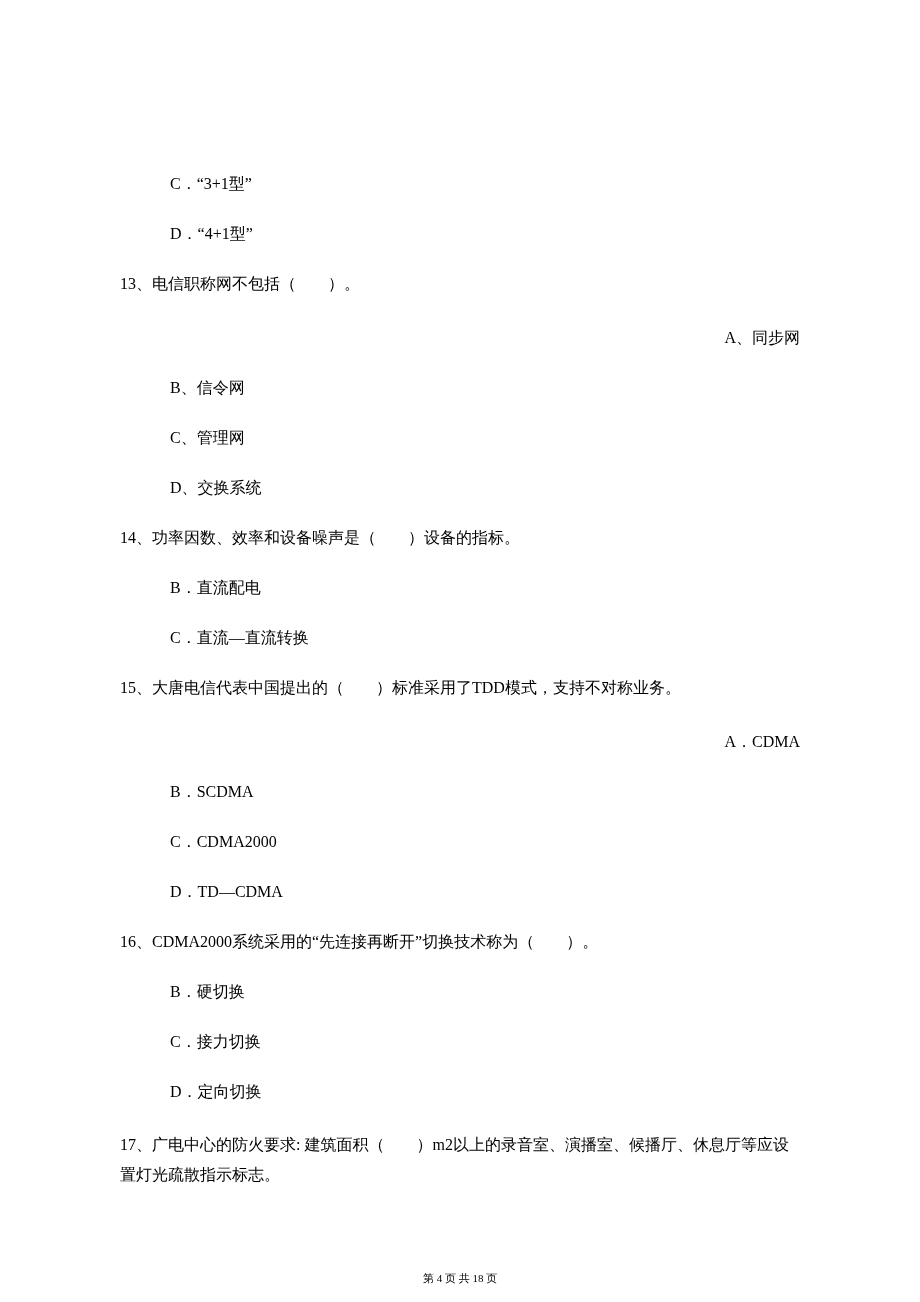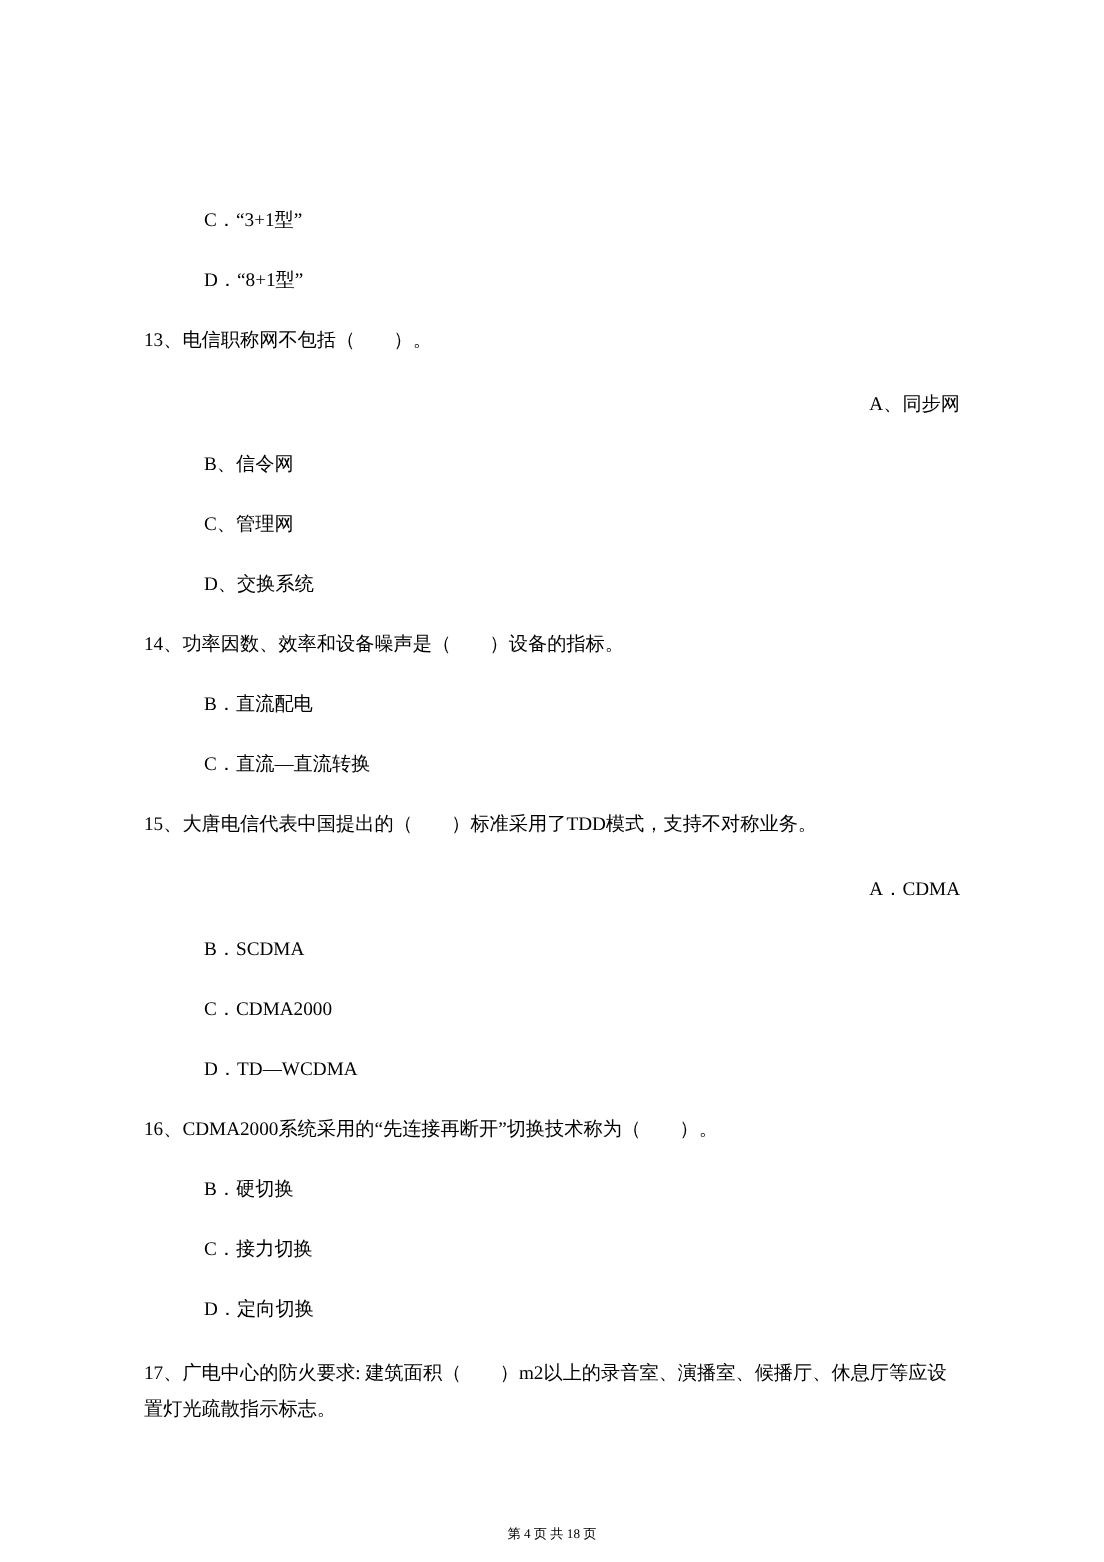--- a/index.html
+++ b/index.html
@@ -48,37 +48,37 @@
   .q17-text {
     line-height: 1.9;
   }
 </style>
 </head>
 <body>
 
 <div class="page">
 
   <div class="line option">C．“3+1型”</div>
-  <div class="line option">D．“8+1型”</div>
+  <div class="line option">D．“4+1型”</div>
 
   <div class="line question">13、电信职称网不包括（　　）。</div>
   <div class="line option question-first-option">A、同步网</div>
   <div class="line option">B、信令网</div>
   <div class="line option">C、管理网</div>
   <div class="line option">D、交换系统</div>
 
   <div class="line question">14、功率因数、效率和设备噪声是（　　）设备的指标。</div>
   <div class="line option">B．直流配电</div>
   <div class="line option">C．直流—直流转换</div>
 
   <div class="line question">15、大唐电信代表中国提出的（　　）标准采用了TDD模式，支持不对称业务。</div>
   <div class="line option question-first-option">A．CDMA</div>
   <div class="line option">B．SCDMA</div>
   <div class="line option">C．CDMA2000</div>
-  <div class="line option">D．TD—WCDMA</div>
+  <div class="line option">D．TD—CDMA</div>
 
   <div class="line question">16、CDMA2000系统采用的“先连接再断开”切换技术称为（　　）。</div>
   <div class="line option">B．硬切换</div>
   <div class="line option">C．接力切换</div>
   <div class="line option">D．定向切换</div>
 
   <div class="line question q17-text">17、广电中心的防火要求: 建筑面积（　　）m2以上的录音室、演播室、候播厅、休息厅等应设置灯光疏散指示标志。</div>
 
   <div class="footer">第 4 页 共 18 页</div>
 </div>

